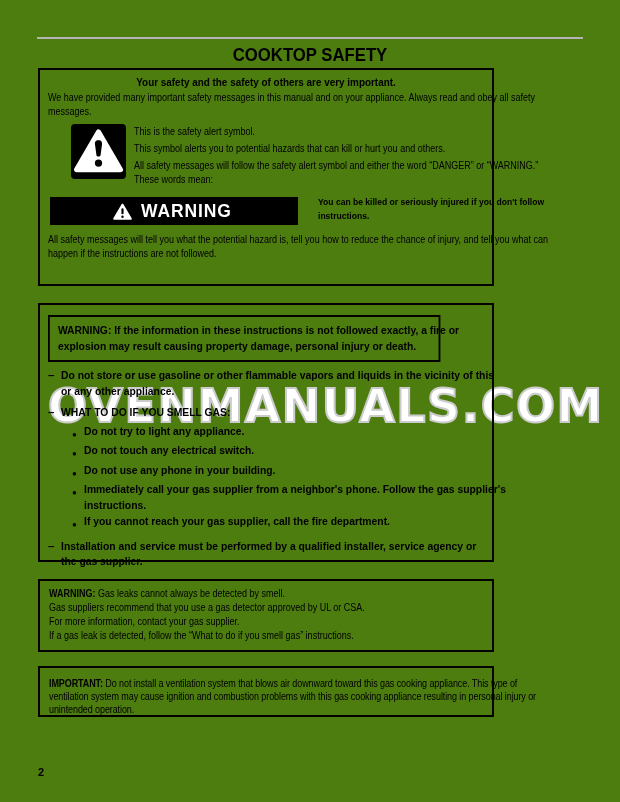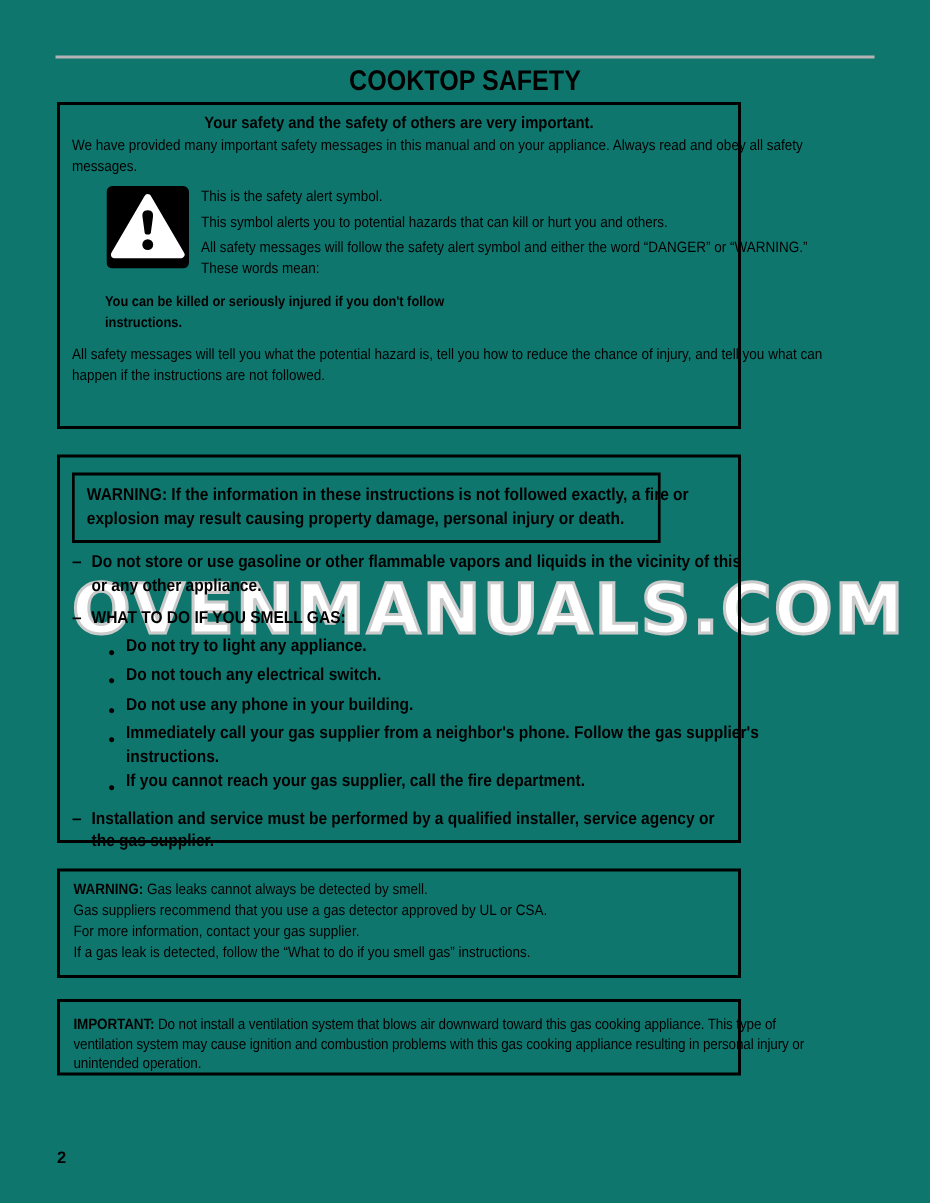--- a/index.html
+++ b/index.html
@@ -1,17 +1,17 @@
 <!DOCTYPE html>
 <html><head>
 <meta charset="utf-8">
 <style>
   html,body{margin:0;padding:0;background:#fff;}
   .page{
-    position:relative;width:620px;height:802px;background:#0f766e;
+    position:relative;width:620px;height:802px;background:#4d7c0f;
     font-family:"Liberation Sans", sans-serif;color:#000;overflow:hidden;
   }
   .top-rule{position:absolute;left:37px;top:37px;width:546px;height:2px;background:#b4b4b4;}
   .doc-title{
     position:absolute;top:44px;left:0;width:100%;text-align:center;
     font-size:19px;font-weight:bold;letter-spacing:0;
     transform:scaleX(0.88);transform-origin:50% 0;white-space:nowrap;
   }
   .box{position:absolute;left:38px;width:456px;border:2px solid #000;box-sizing:border-box;background:transparent;}
   #box1{top:68px;height:218px;}
@@ -99,20 +99,28 @@
         <div class="p line">This symbol alerts you to potential hazards that can kill or hurt you and others.</div>
         <div class="p">
           <div class="line">All safety messages will follow the safety alert symbol and either the word “DANGER” or “WARNING.”</div>
           <div class="line">These words mean:</div>
         </div>
       </div>
     </div>
 
 
     <div class="signal-row">
+      <div class="signal-bar">
+        <svg viewBox="0 0 26 23">
+          <path d="M13 2 L24.5 21.5 L1.5 21.5 Z" fill="#fff" stroke="#fff" stroke-width="2.5" stroke-linejoin="round"></path>
+          <rect x="11.5" y="7.2" width="3" height="8.2" rx="1.5" fill="#000"></rect>
+          <circle cx="13" cy="18.7" r="1.7" fill="#000"></circle>
+        </svg>
+        <span class="signal-label">WARNING</span>
+      </div>
       <div class="signal-caption">
         <div class="line">You can be killed or seriously injured if you don't follow</div>
         <div class="line">instructions.</div>
       </div>
     </div>
 
     <div class="b1-outro cx">
       <div class="line">All safety messages will tell you what the potential hazard is, tell you how to reduce the chance of injury, and tell you what can</div>
       <div class="line">happen if the instructions are not followed.</div>
     </div>

